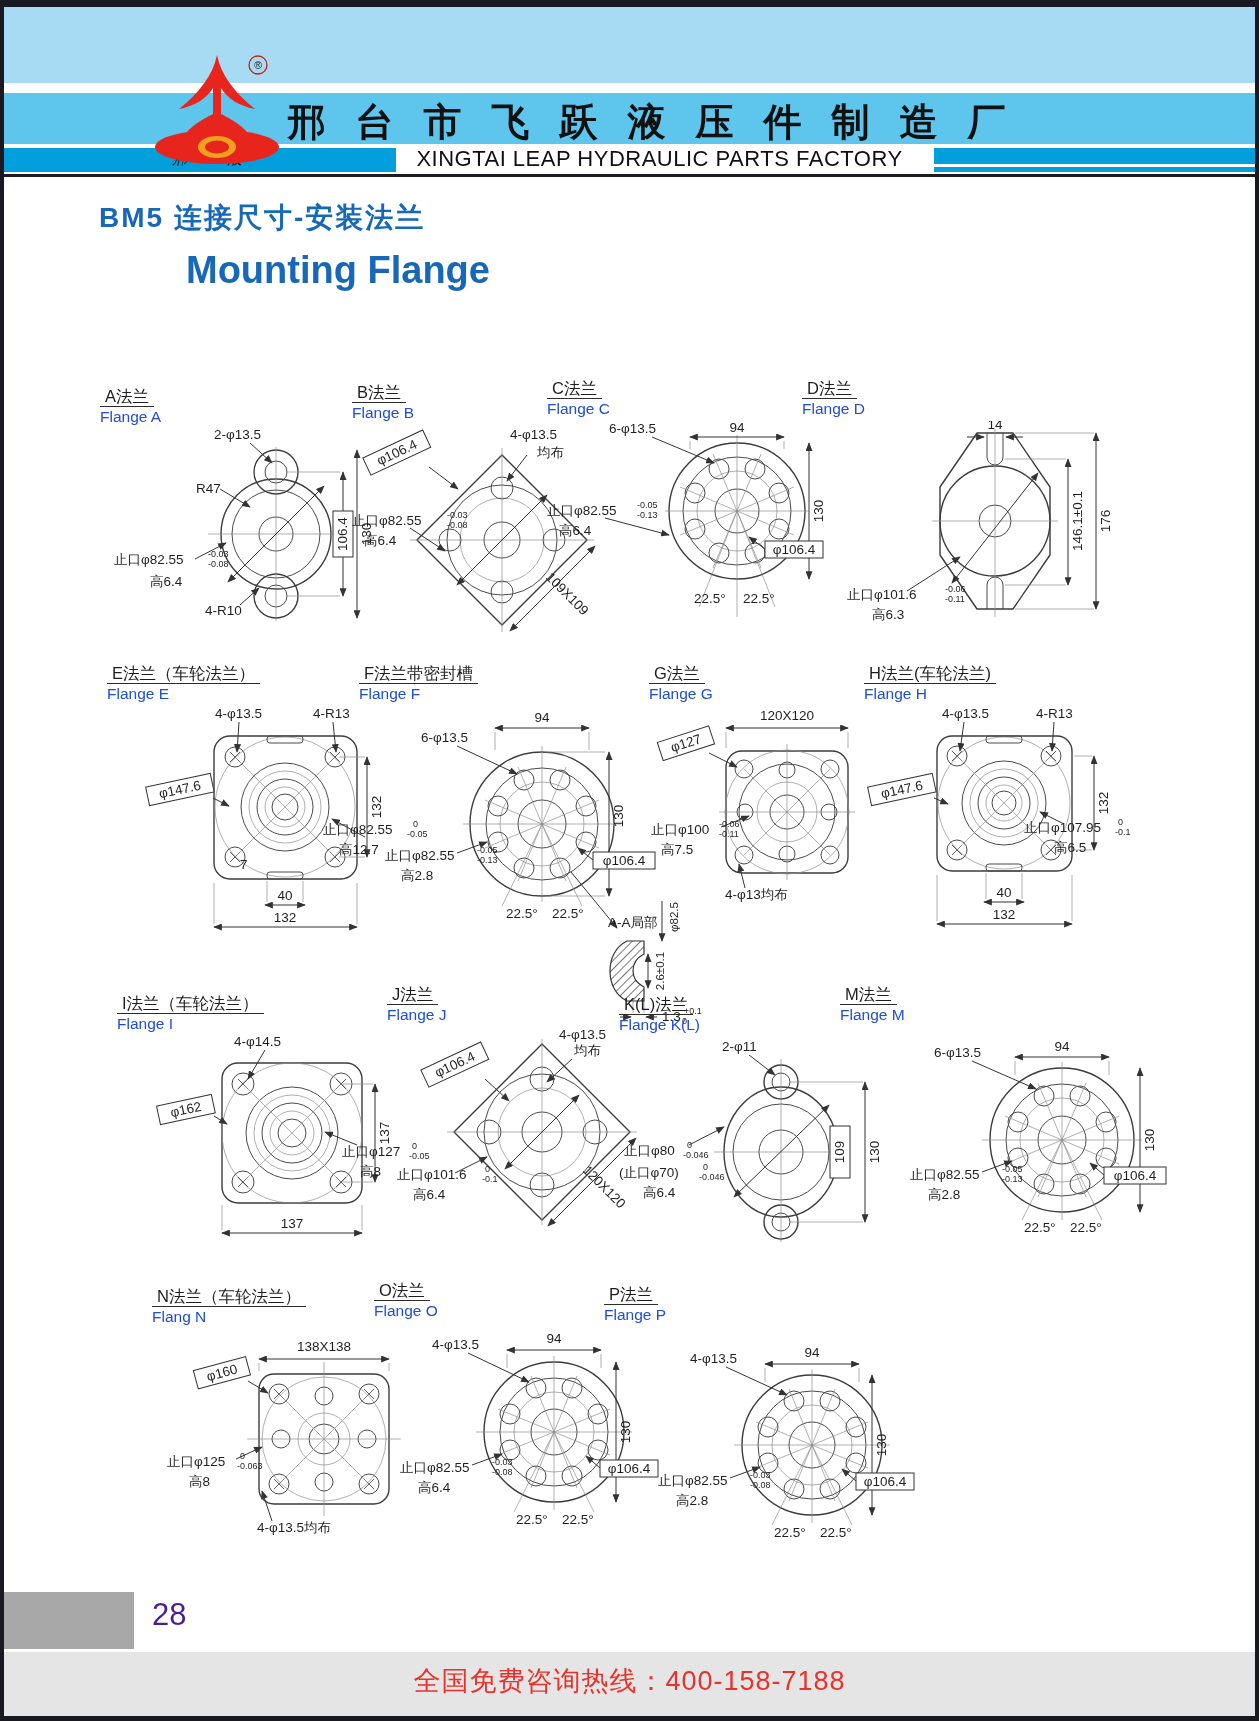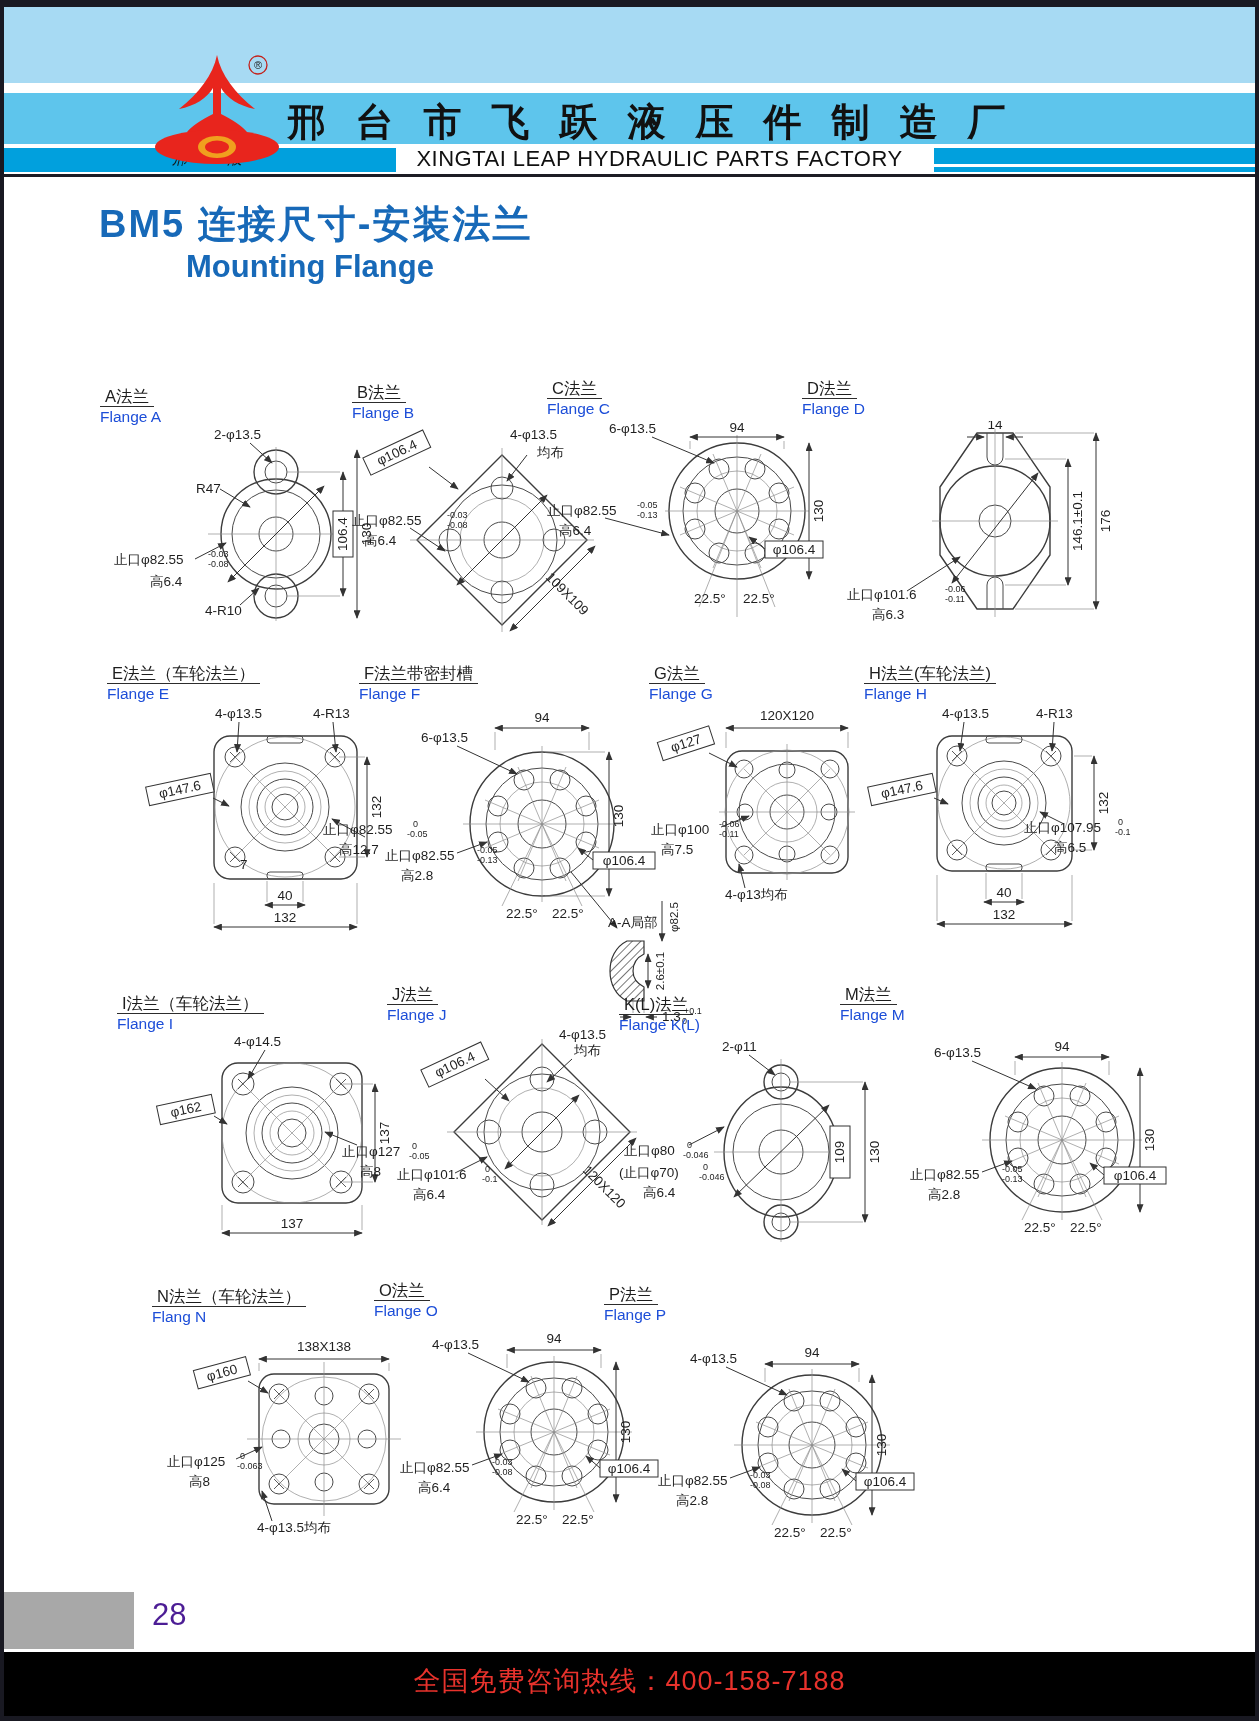--- a/index.html
+++ b/index.html
@@ -14,22 +14,22 @@
   .company-en{position:absolute;left:0;right:0;top:139px;text-align:center;padding-left:60px;
         font-size:22px;color:#101010;letter-spacing:.5px;}
   .bar-left{position:absolute;left:0;top:141px;width:392px;height:24px;background:#01a0dd;}
   .logo-script{position:absolute;left:168px;top:2px;font-family:"DejaVu Serif","Liberation Serif",serif;
         font-style:italic;font-size:15px;letter-spacing:40px;color:#151515;white-space:nowrap;}
   .stripe-a{position:absolute;left:930px;right:0;top:141px;height:16px;background:#01a0dd;}
   .stripe-b{position:absolute;left:930px;right:0;top:160px;height:5px;background:#01a0dd;}
   .hr{position:absolute;left:0;right:0;top:167px;height:3px;background:#1c1c24;}
   .logo{position:absolute;left:133px;top:46px;}
   
-  .pt1{position:absolute;left:95px;top:192px;font-size:38px;font-weight:bold;color:#1769b8;letter-spacing:2px;}
-  .pt2{position:absolute;left:182px;top:242px;font-size:31px;font-weight:bold;color:#1769b8;}
+  .pt1{position:absolute;left:95px;top:192px;font-size:28px;font-weight:bold;color:#1769b8;letter-spacing:2px;}
+  .pt2{position:absolute;left:182px;top:242px;font-size:38px;font-weight:bold;color:#1769b8;}
   
   .card{position:absolute;text-align:left;margin-top:32px;}
   .tw{line-height:1.1;}
   .tcn{display:inline-block;border-bottom:1.5px solid #2c2c2c;font-size:16.5px;color:#1d1d1d;padding:0 5px 1px;white-space:nowrap;}
   .ten{font-size:15.5px;color:#1d4ed8;line-height:1.3;}
   .card svg{display:block;margin:2px auto 0;}
   svg text{font-family:"Liberation Sans","DejaVu Sans",sans-serif;fill:#1f1f1f;}
   .t{font-size:13.5px;}
   .tm{font-size:11.5px;}
   .ts{font-size:9px;}
@@ -38,21 +38,21 @@
   .i{fill:none;stroke:#4a4a4a;stroke-width:1;}
   .c{fill:none;stroke:#8c8c8c;stroke-width:.7;}
   .x{stroke:#4a4a4a;stroke-width:.9;}
   .d{fill:none;stroke:#333;stroke-width:1;marker-end:url(#ar);}
   .dd{fill:none;stroke:#333;stroke-width:1;marker-start:url(#ar);marker-end:url(#ar);}
   .bx{fill:#fff;stroke:#333;stroke-width:1;}
   .sec{fill:url(#hat);stroke:#333;stroke-width:1.2;}
   
   .gray{position:absolute;left:0;top:1585px;width:130px;height:57px;background:#a8a8a8;}
   .pageno{position:absolute;left:148px;top:1590px;font-size:31px;color:#4c1d95;}
-  .fband{position:absolute;left:0;right:0;top:1645px;bottom:0;background:#000000;}
+  .fband{position:absolute;left:0;right:0;top:1645px;bottom:0;background:#e5e5e5;}
   .hot{margin-top:11px;text-align:center;font-size:27px;color:#e8322c;letter-spacing:1px;}
 </style>
 </head>
 <body>
 
 <svg width="0" height="0" style="position:absolute">
   <defs>
     <marker id="ar" viewBox="0 0 10 8" refX="9" refY="4" markerWidth="9" markerHeight="7" orient="auto-start-reverse">
         <path d="M0,0L10,4L0,8z" fill="#333"></path>
       </marker>

